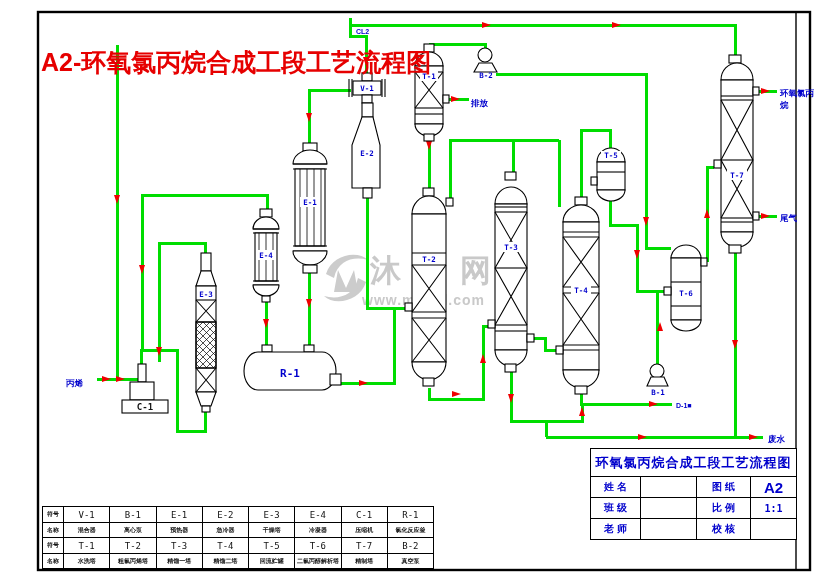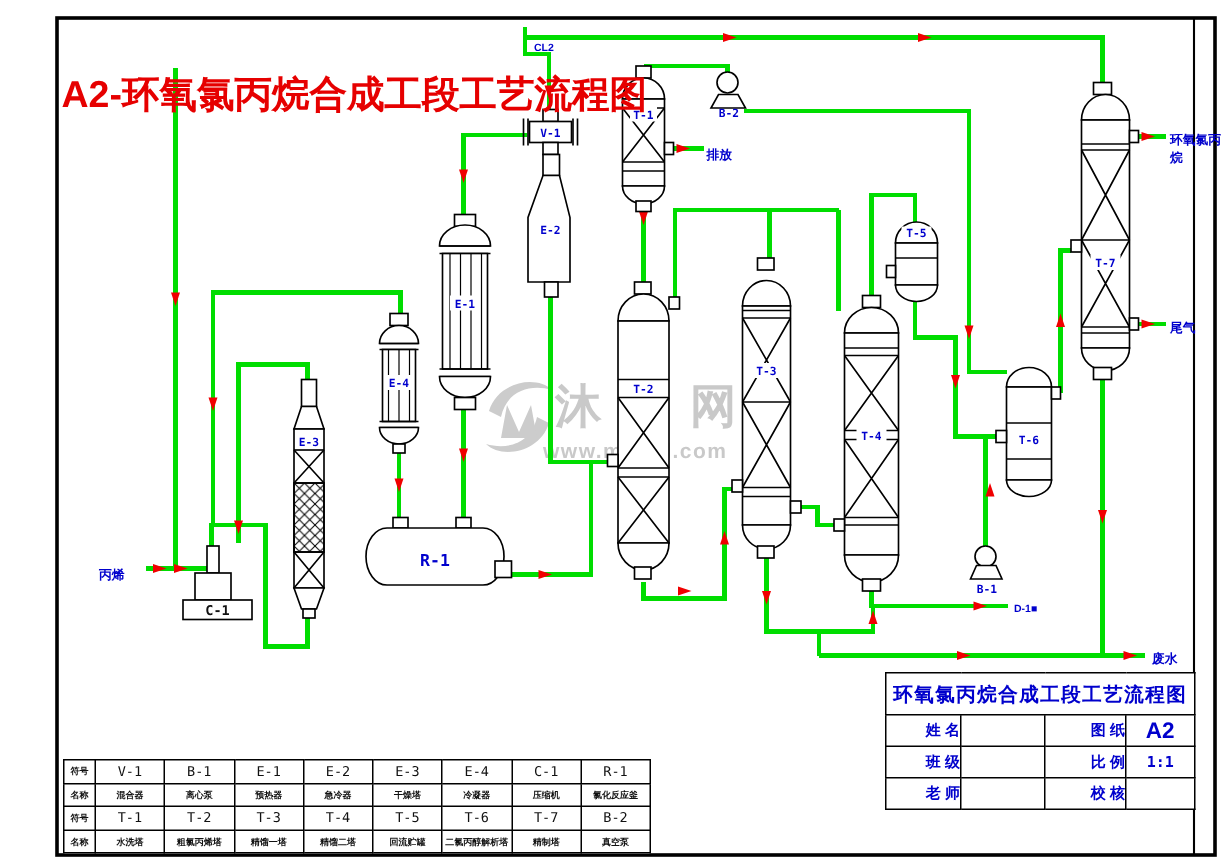--- a/index.html
+++ b/index.html
@@ -13,21 +13,21 @@
       font-size:25px;font-weight:bold;white-space:nowrap;letter-spacing:0px;pointer-events:none;margin-top:34px;}
   table{border-collapse:collapse;table-layout:fixed;}
   #eq-table{position:absolute;left:42px;top:506px;width:392px;z-index:3;background:#fff;}
   #eq-table td{border:1px solid #000;text-align:center;vertical-align:middle;padding:0;overflow:hidden;white-space:nowrap;}
   #eq-table td.code{font-family:"DejaVu Sans Mono","Liberation Mono",monospace;font-size:9px;height:15px;color:#111;}
   #eq-table td.cjk{font-size:6px;font-weight:bold;height:14px;color:#111;}
   #eq-table td.rh{font-size:6px;font-weight:bold;color:#111;}
   #tblock{position:absolute;left:590px;top:448px;width:206px;z-index:3;background:#fff;color:#0000cc;padding-left:36px;}
   #tblock td{border:1.6px solid #000;text-align:center;vertical-align:middle;padding:0;white-space:nowrap;}
   #tblock .hdr{height:27px;font-size:13px;font-weight:bold;letter-spacing:1px;}
-  #tblock .lbl{font-size:10px;font-weight:bold;height:20px;text-align:right;}
+  #tblock .lbl{font-size:10px;font-weight:bold;height:20px;}
   #tblock .big{font-size:15px;font-weight:bold;font-family:Liberation Sans, sans-serif;}
   #tblock .sm{font-size:10px;font-weight:bold;font-family:"DejaVu Sans Mono",monospace;}
   .vlab{font:bold 7.5px "DejaVu Sans Mono",monospace;fill:#0000cd;text-anchor:middle;}
   .vlabL{font:bold 11px "DejaVu Sans Mono",monospace;fill:#0000cd;text-anchor:middle;}
   .clab{font:bold 9px "DejaVu Sans Mono",monospace;fill:#111;text-anchor:middle;}
   .slab{font:bold 8.5px "Liberation Sans",sans-serif;fill:#0000cd;}
   .slab2{font:bold 7px "Liberation Sans",sans-serif;fill:#0000cd;}
 </style>
 </head>
 <body>

